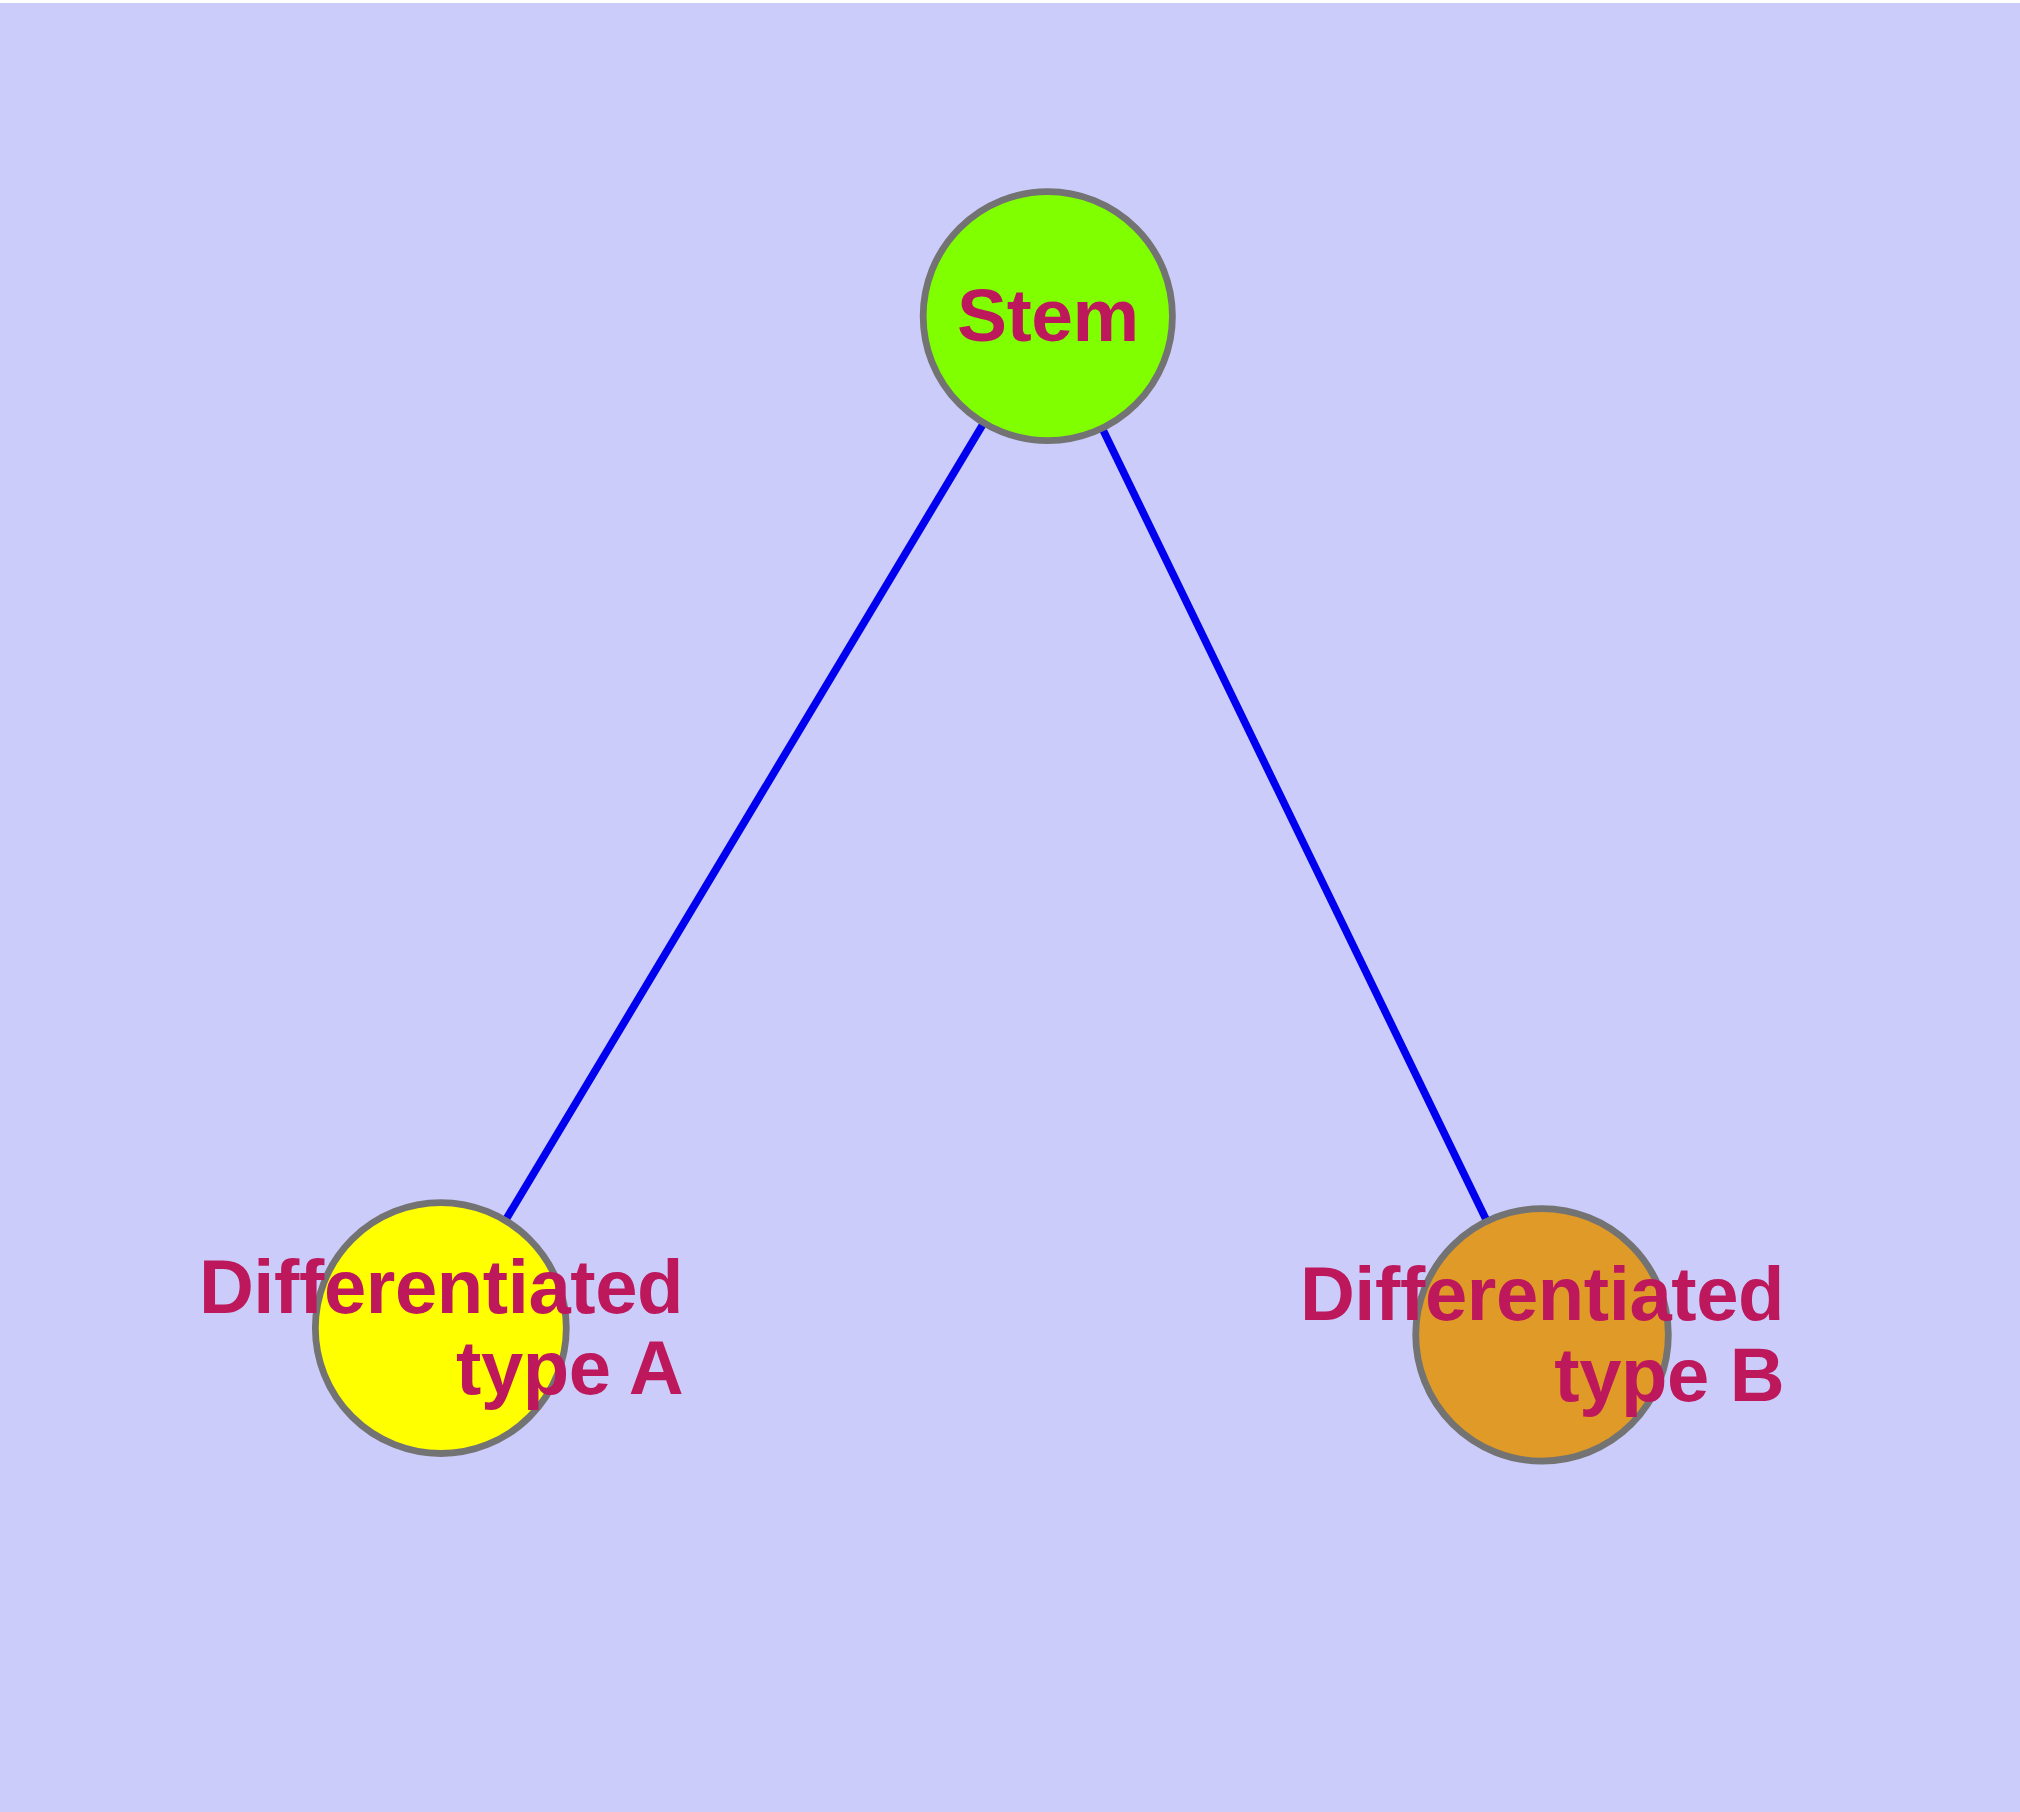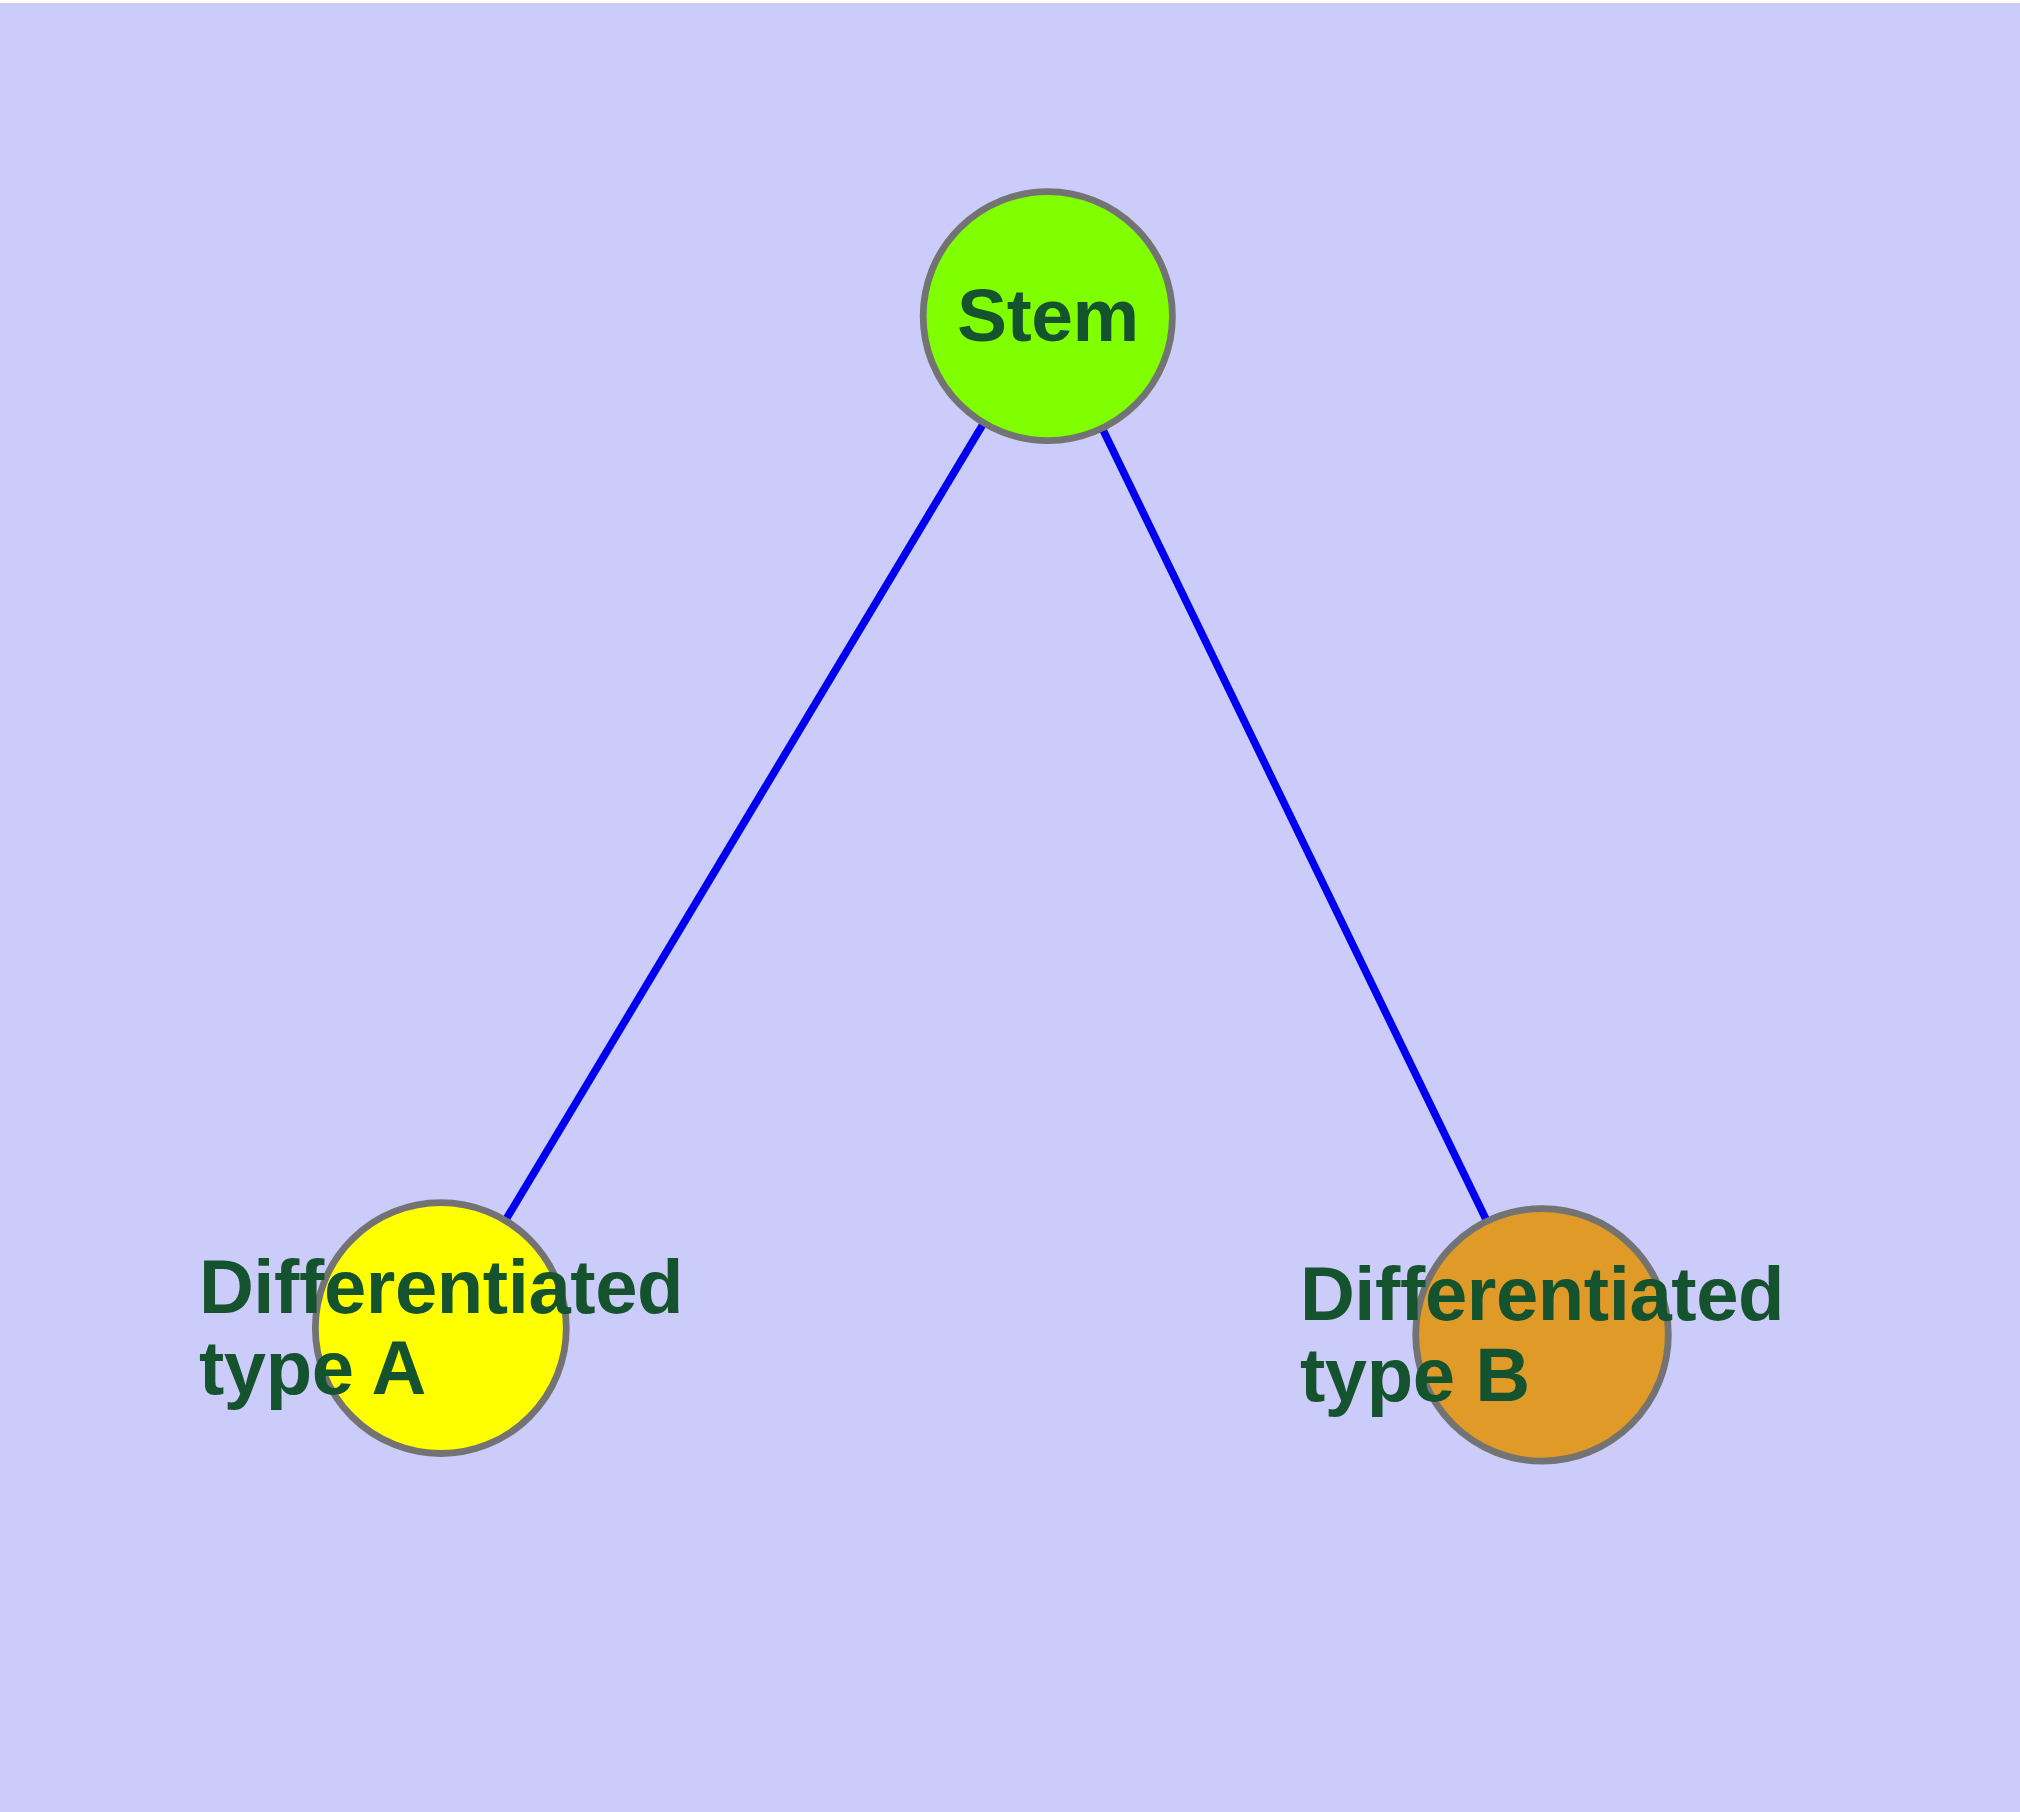--- a/index.html
+++ b/index.html
@@ -26,22 +26,22 @@
   }
   #graph-svg {
     position: absolute;
     left: 0;
     top: 0;
     width: 2021px;
     height: 1812px;
   }
   .node-label {
     position: absolute;
-    text-align: left;
-    color: #14532d;
+    text-align: right;
+    color: #be185d;
     font-weight: bold;
     line-height: 1.06;
     white-space: pre;
     letter-spacing: -0.4px;
     pointer-events: none;
     -webkit-font-smoothing: antialiased;
   }
   #label-stem {
     font-size: 75px;
     left: 1048px;

